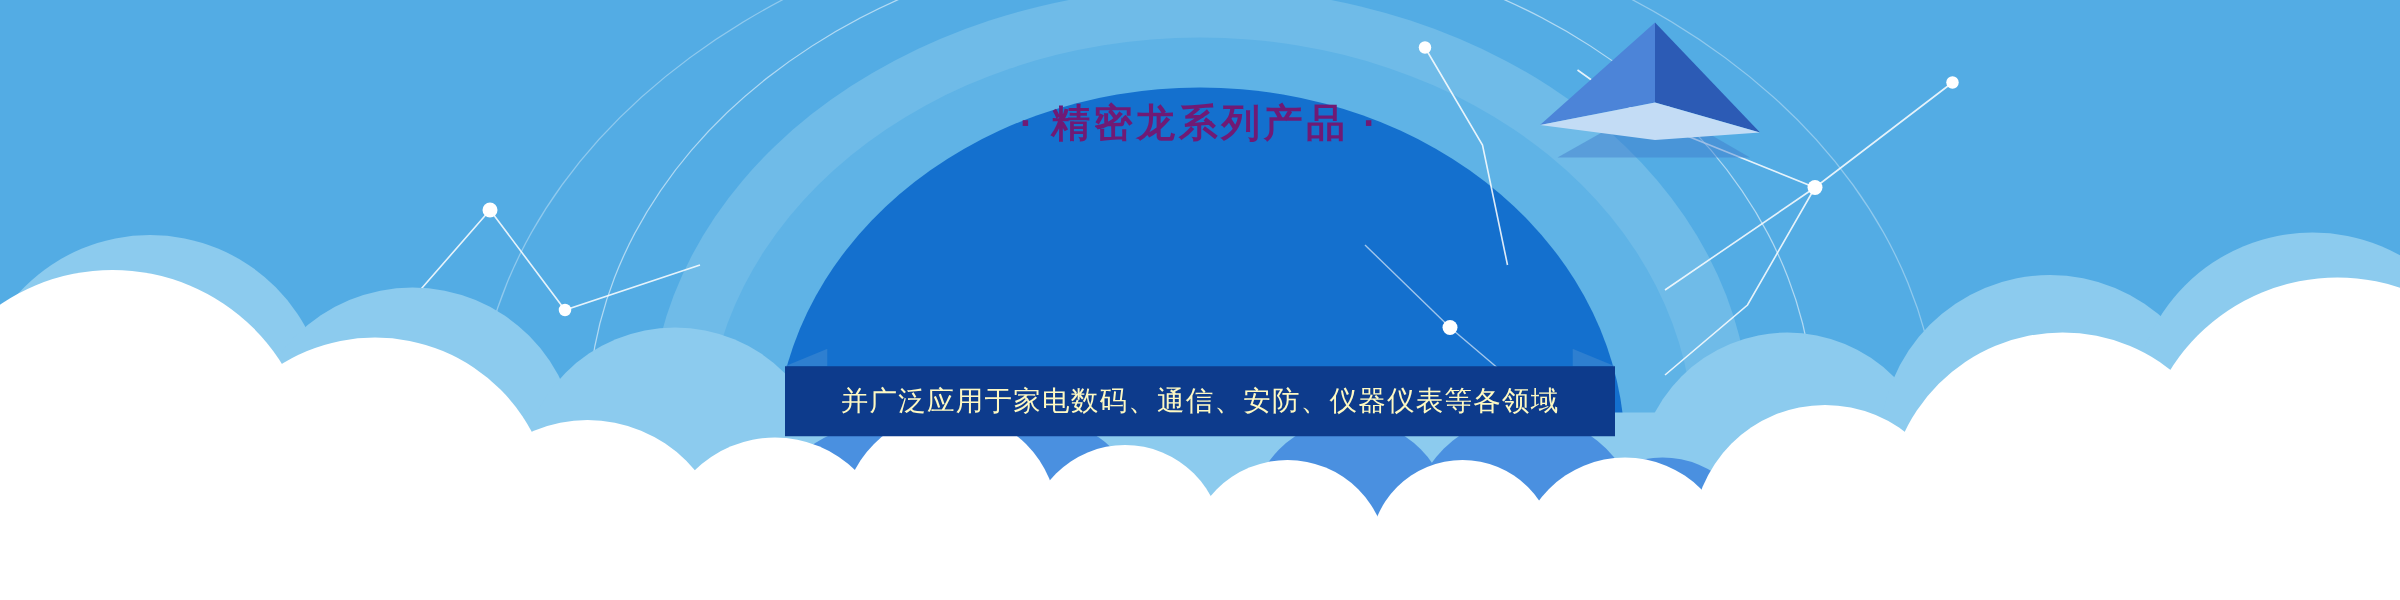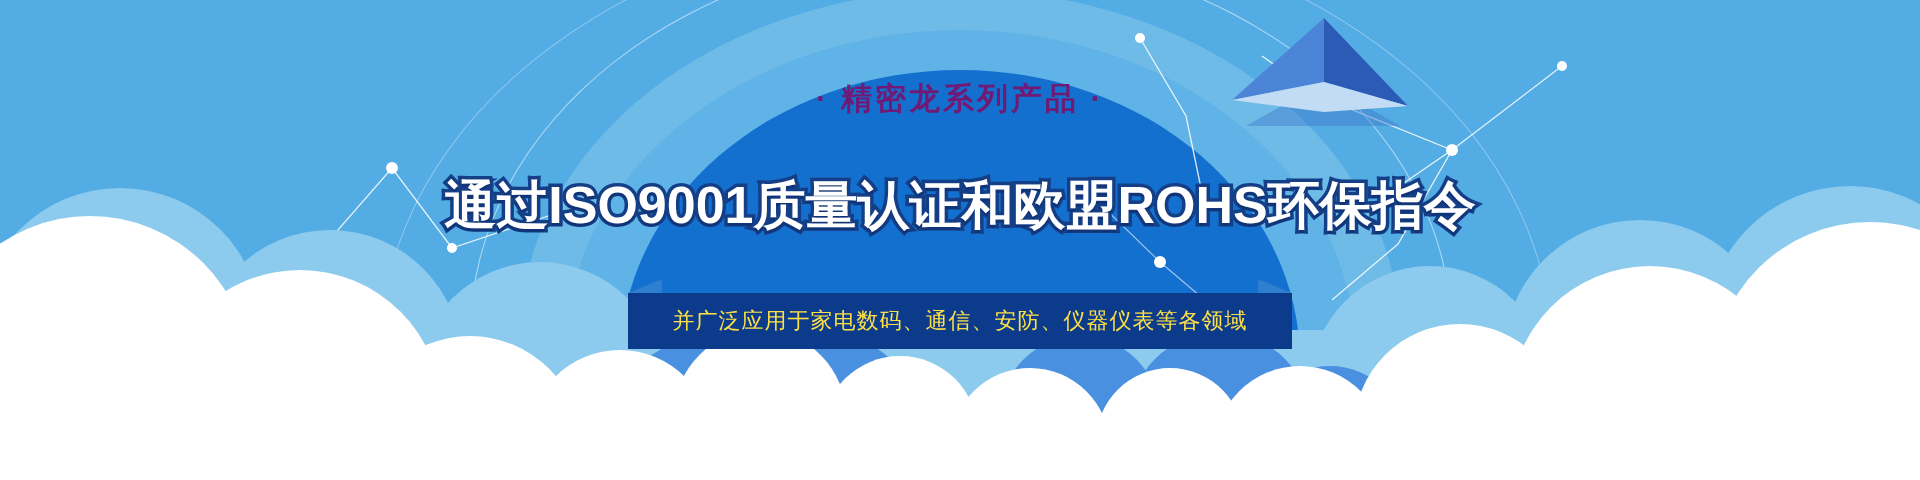--- a/index.html
+++ b/index.html
@@ -157,21 +157,21 @@
     left: 628px;
     top: 0;
     width: 664px;
     height: 56px;
     background: #0D3B8C;
     display: flex;
     align-items: center;
     justify-content: center;
   }
   .ribbon-text {
-    color: #fde047;
+    color: #fef9c3;
     font-size: 22px;
     font-weight: normal;
     letter-spacing: 1px;
     white-space: nowrap;
   }
   .fold {
     position: absolute;
     top: -14px;
     width: 34px;
     height: 14px;
@@ -256,21 +256,20 @@
       <circle cx="1650" cy="226" r="140"></circle>
       <circle cx="1870" cy="200" r="158"></circle>
       <rect x="0" y="250" width="1920" height="50"></rect>
     </g>
   </svg>
 
   <div class="content">
 
     <div class="eyebrow">· 精密龙系列产品 ·</div>
 
-    <div class="headline">通过ISO9001质量认证和欧盟ROHS环保指令</div>
 
     <div class="ribbon-wrap">
       <svg class="fold fold-left" viewBox="0 0 34 14">
         <polygon points="0,14 34,14 34,0" fill="#2E7FD0"></polygon>
       </svg>
       <svg class="fold fold-right" viewBox="0 0 34 14">
         <polygon points="0,0 0,14 34,14" fill="#2E7FD0"></polygon>
       </svg>
       <div class="ribbon">
         <span class="ribbon-text">并广泛应用于家电数码、通信、安防、仪器仪表等各领域</span>

